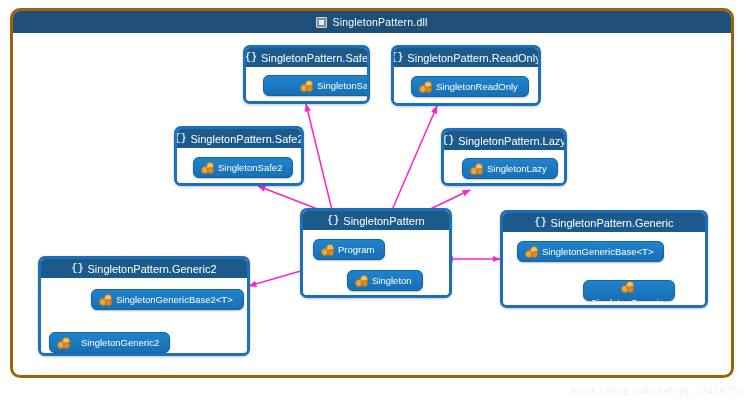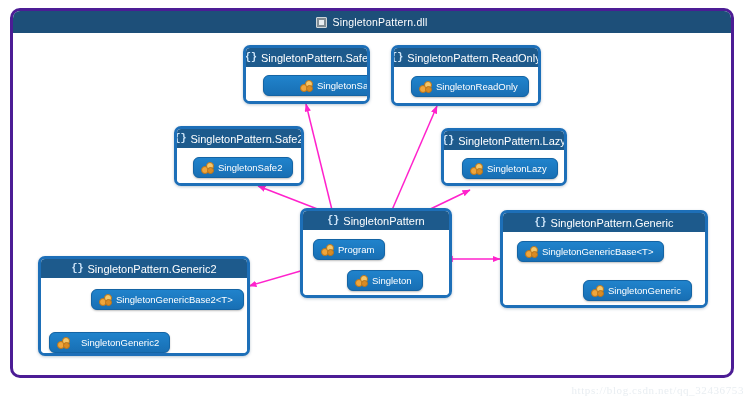--- a/index.html
+++ b/index.html
@@ -9,21 +9,21 @@
     font-family:"Liberation Sans", sans-serif;
     overflow:hidden;
     position:relative;
   }
 
   
   #assembly{
     position:absolute;
     left:10px;top:8px;
     width:724px;height:370px;
-    border:3px solid #4c1d95;
+    border:3px solid #a16207;
     border-radius:10px;
     background:#ffffff;
     box-sizing:border-box;
     overflow:hidden;
   }
   #assembly-header{
     height:22px;
     background:#1d4f79;
     display:flex;align-items:center;justify-content:center;
     gap:5px;
@@ -255,21 +255,21 @@
   </div>
   <div class="ns-body">
     <div class="cls" style="left:14px;top:9px;">
       <span class="cls-icon">
           <i class="a"></i>
           <i class="b"></i>
           <i class="c"></i>
         </span>
       <span class="cls-label">SingletonGenericBase&lt;T&gt;</span>
     </div>
-    <div class="cls" style="left:80px;top:48px;">
+    <div class="cls" style="left:80px;top:48px;flex-direction:column;">
       <span class="cls-icon">
           <i class="a"></i>
           <i class="b"></i>
           <i class="c"></i>
         </span>
       <span class="cls-label">SingletonGeneric</span>
     </div>
   </div>
 </div>
 

